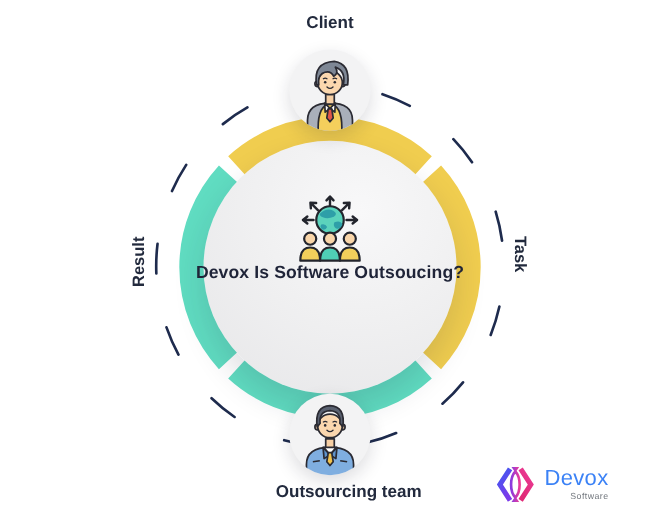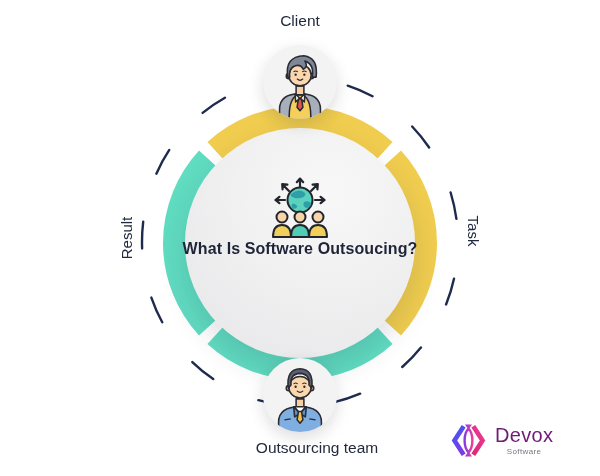--- a/index.html
+++ b/index.html
@@ -18,29 +18,29 @@
     position:absolute;left:300px;top:249px;transform:translate(-50%,-50%);
     white-space:nowrap;font-size:16px;font-weight:700;color:#1f2438;letter-spacing:.1px;
   }
   .avatar{
     position:absolute;width:74px;height:74px;border-radius:50%;background:#f3f3f4;
     box-shadow:0 6px 16px rgba(25,30,45,0.15);display:flex;align-items:flex-end;justify-content:center;
     overflow:hidden;
   }
   .avatar-top{left:263px;top:45px;}
   .avatar-bottom{left:263px;top:358px;}
-  .label{position:absolute;color:#222a3d;font-weight:400;}
+  .label{position:absolute;color:#222a3d;font-weight:700;}
   .label-top{left:300px;top:21px;transform:translate(-50%,-50%);font-size:15.5px;}
   .label-bottom{left:317px;top:448px;transform:translate(-50%,-50%);font-size:15.5px;}
   .label-right{left:473px;top:231px;transform:translate(-50%,-50%);writing-mode:vertical-rl;font-size:15px;}
   .label-left{left:126px;top:238px;writing-mode:vertical-rl;transform:translate(-50%,-50%) rotate(180deg);font-size:15px;}
   .logo{position:absolute;left:450px;top:422px;display:flex;align-items:center;}
   .logo-text{display:flex;flex-direction:column;margin-left:8px;}
-  .logo-name{font-size:20px;font-weight:500;color:#701a75;letter-spacing:.3px;line-height:1;}
-  .logo-sub{font-size:8px;color:#73787f;letter-spacing:.4px;text-align:center;margin-top:2px;}
+  .logo-name{font-size:20px;font-weight:500;color:#3b82f6;letter-spacing:.3px;line-height:1;}
+  .logo-sub{font-size:8px;color:#73787f;letter-spacing:.4px;text-align:right;margin-top:2px;}
 </style>
 </head>
 <body>
 
 <div class="canvas">
 
   <svg class="diagram-svg" width="600" height="476" viewBox="0 0 600 476">
     <ellipse cx="300" cy="242" rx="158" ry="164" fill="none" stroke-width="2.4" stroke-linecap="round" stroke-dasharray="27 50" stroke-dashoffset="40" stroke="#1E2B4D"></ellipse>
     <path d="M 215.2 150.5 A 125.5 125.5 0 0 1 384.8 150.5" fill="none" stroke-width="23" stroke="#F0CD4F"></path>
     <path d="M 392.5 158.2 A 125.5 125.5 0 0 1 392.5 327.8" fill="none" stroke-width="23" stroke="#F0CD4F"></path>
@@ -67,21 +67,21 @@
     <g stroke="#23252D" stroke-width="2" stroke-linejoin="round">
       <circle cx="24" cy="55" r="5.5" fill="#F8D5A9"></circle>
       <circle cx="60" cy="55" r="5.5" fill="#F8D5A9"></circle>
       <path d="M15 75 Q15 63 24 63 Q33 63 33 75 Z" fill="#F2CF5B"></path>
       <path d="M51 75 Q51 63 60 63 Q69 63 69 75 Z" fill="#F2CF5B"></path>
       <circle cx="42" cy="55" r="5.5" fill="#F8D5A9"></circle>
       <path d="M33 75 Q33 63 42 63 Q51 63 51 75 Z" fill="#4FCEB5"></path>
     </g>
   </svg>
 
-  <div class="center-title">What Is Software Outsoucing?</div>
+  <div class="center-title">Devox Is Software Outsoucing?</div>
 
   <div class="avatar avatar-top">
     <svg width="74" height="74" viewBox="0 0 76 76">
       <g stroke="#2B2B33" stroke-width="1.6" stroke-linejoin="round">
         <path d="M17 77 L17 66 Q17 50 38 50 Q59 50 59 66 L59 77 Z" fill="#A9AFBA"></path>
         <path d="M27 77 Q26 52 38 51 Q50 52 49 77 Z" fill="#F4CF5C"></path>
         <path d="M34 42 L42 42 L42 51 L34 51 Z" fill="#F6CFA4"></path>
         <path d="M33 50 L38 55 L33.5 58.5 Z" fill="#FFFFFF"></path>
         <path d="M43 50 L38 55 L42.5 58.5 Z" fill="#FFFFFF"></path>
         <path d="M36.3 55.5 L39.7 55.5 L41 64 L38 67.5 L35 64 Z" fill="#DF5549"></path>

